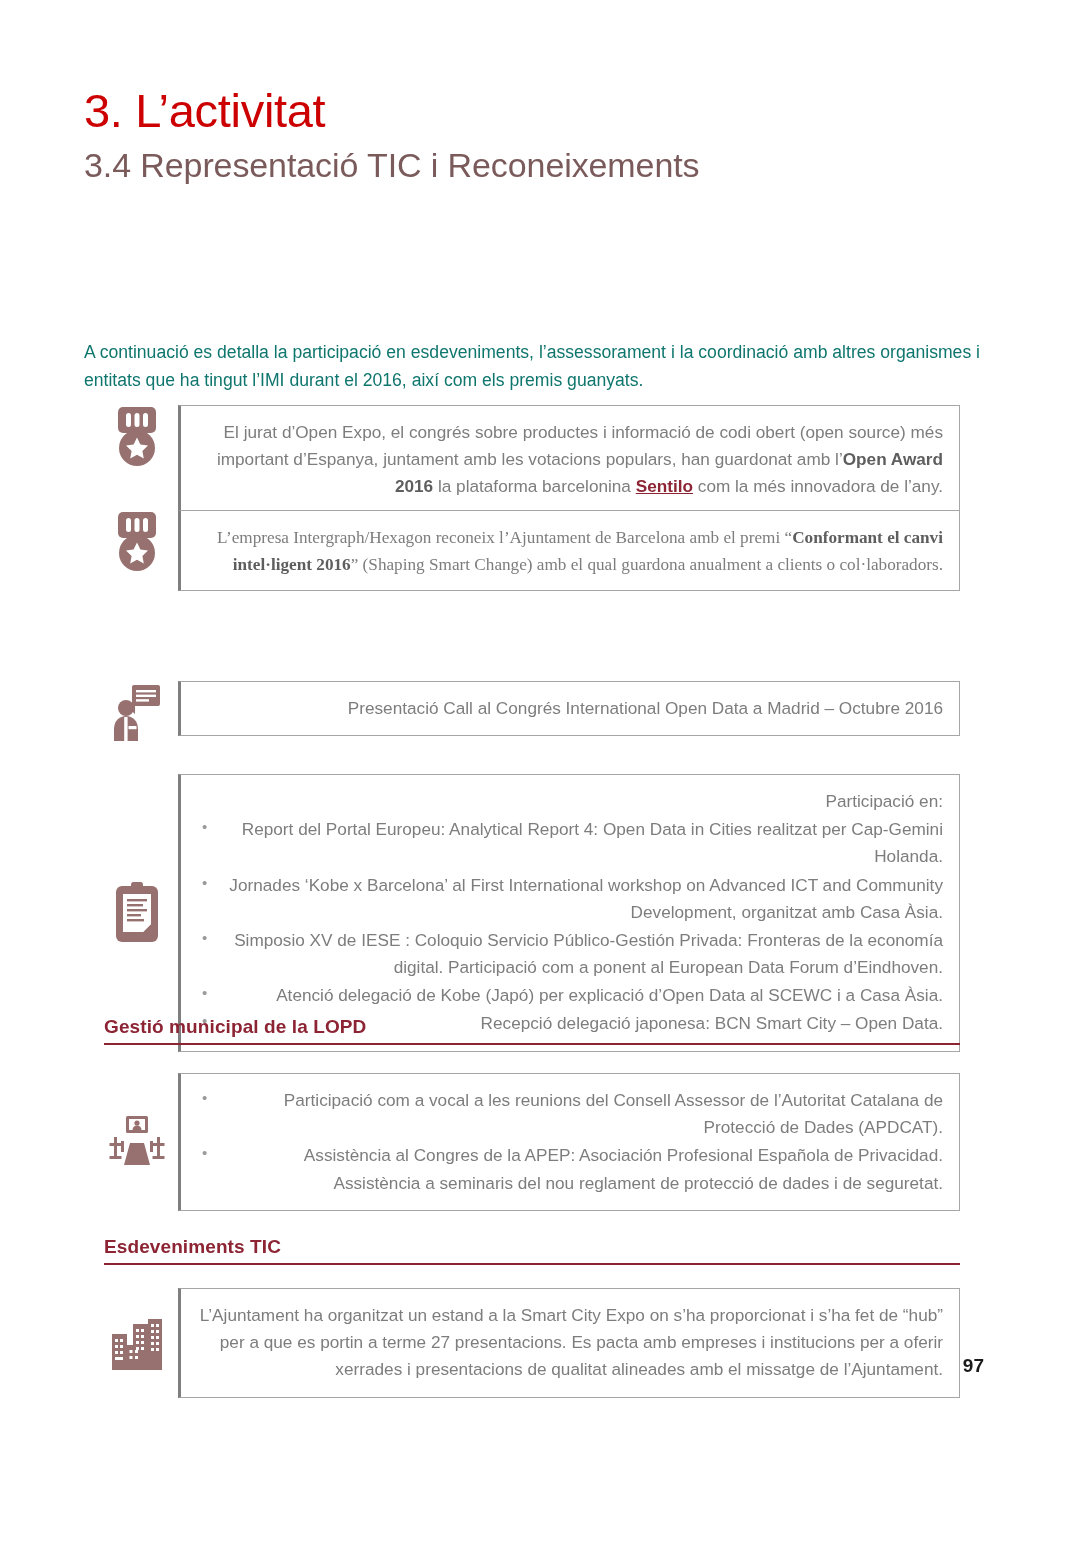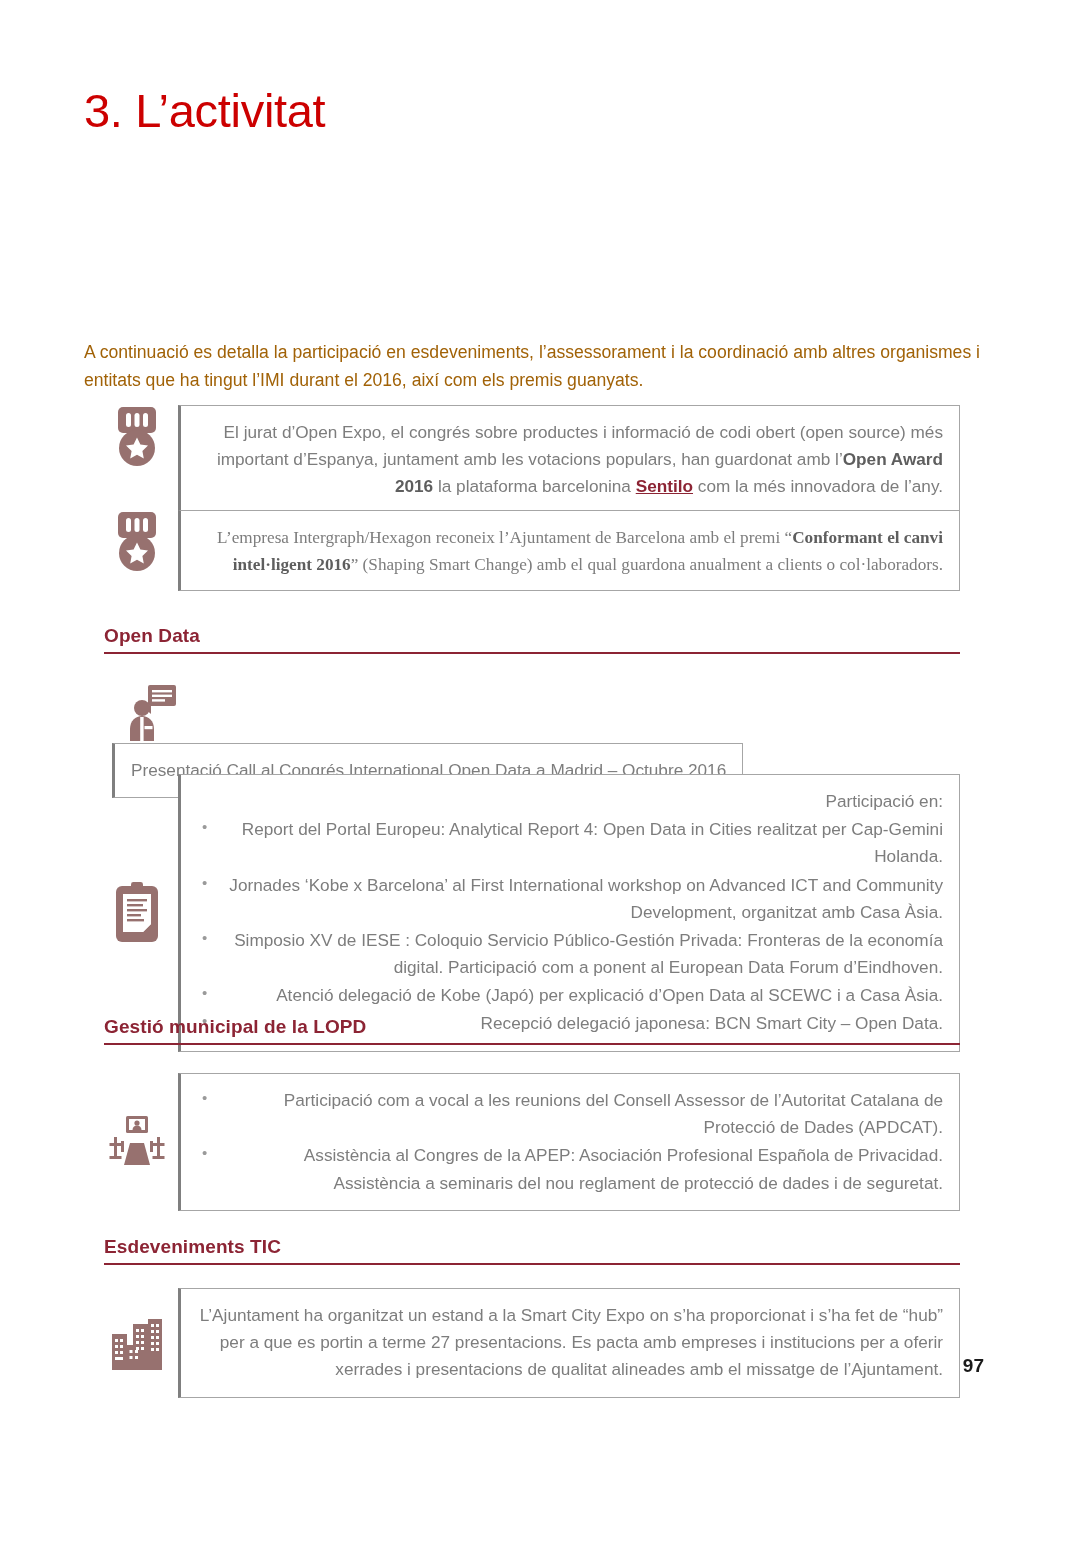--- a/index.html
+++ b/index.html
@@ -49,21 +49,21 @@
   }
 
   
   .intro {
     position: absolute;
     left: 84px;
     top: 320px;
     width: 896px;
     font-size: 17.6px;
     line-height: 1.62;
-    color: #a16207;
+    color: #0f766e;
     text-align: justify;
   }
 
   
   .row {
     position: absolute;
     display: flex;
     align-items: flex-start;
     text-align: right;
   }
@@ -144,20 +144,21 @@
     color: #1a1a1a;
   }
 </style>
 </head>
 <body>
 
 <div class="page">
 
   <div class="title-block">
     <h1 class="h1-main">3. L’activitat</h1>
+    <h2 class="h2-sub">3.4 Representació TIC i Reconeixements</h2>
   </div>
 
   <p class="intro">A continuació es detalla la participació en esdeveniments, l’assessorament i la coordinació amb altres organismes i entitats que ha tingut l’IMI durant el 2016, així com els premis guanyats.</p>
 
   <div class="row" style="left:96px; top:405px; width:864px;">
     <div class="icon-cell">
       <svg width="52" height="62" viewBox="0 0 52 62" fill="#97716f" aria-hidden="true">
         <path d="M12 2 h28 a5 5 0 0 1 5 5 v16 a5 5 0 0 1 -5 5 h-28 a5 5 0 0 1 -5 -5 v-16 a5 5 0 0 1 5 -5 z" fill="#97716f"></path>
         <rect x="15" y="8" width="5" height="14" rx="2.5" fill="#ffffff"></rect>
         <rect x="23.5" y="8" width="5" height="14" rx="2.5" fill="#ffffff"></rect>
@@ -180,26 +181,22 @@
         <rect x="32" y="8" width="5" height="14" rx="2.5" fill="#ffffff"></rect>
         <circle cx="26" cy="43" r="18" fill="#97716f"></circle>
         <path d="M26 32.5 l3.4 7.1 7.6 1 -5.6 5.3 1.4 7.6 -6.8 -3.8 -6.8 3.8 1.4 -7.6 -5.6 -5.3 7.6 -1 z" fill="#ffffff"></path>
       </svg>
     </div>
     <div class="txtbox">
       <span>L’empresa Intergraph/Hexagon reconeix l’Ajuntament de Barcelona amb el premi “</span><b>Conformant el canvi intel·ligent 2016</b><span>” (Shaping Smart Change) amb el qual guardona anualment a clients o col·laboradors.</span>
     </div>
   </div>
 
-  <div class="sect" style="top:625px;">
-    <div class="sect-label">Open Data</div>
-    <div class="sect-rule"></div>
-  </div>
-
-  <div class="row" style="left:112px; top:681px; width:864px;flex-direction:column;">
+
+  <div class="row" style="left:96px; top:681px; width:864px;">
     <div class="icon-cell">
       <svg width="52" height="62" viewBox="0 0 52 62" aria-hidden="true">
         <rect x="21" y="4" width="28" height="21" rx="2" fill="#97716f"></rect>
         <path d="M24 24 l0 9 -8 -7 z" fill="#97716f"></path>
         <rect x="25" y="9" width="20" height="2.4" fill="#ffffff"></rect>
         <rect x="25" y="13.6" width="20" height="2.4" fill="#ffffff"></rect>
         <rect x="25" y="18.2" width="13" height="2.4" fill="#ffffff"></rect>
         <circle cx="15" cy="27" r="8" fill="#97716f"></circle>
         <path d="M3 60 v-12 c0 -8 5.5 -13 12 -13 s12 5 12 13 v12 z" fill="#97716f"></path>
         <rect x="13.2" y="36" width="3.4" height="24" fill="#ffffff"></rect>

